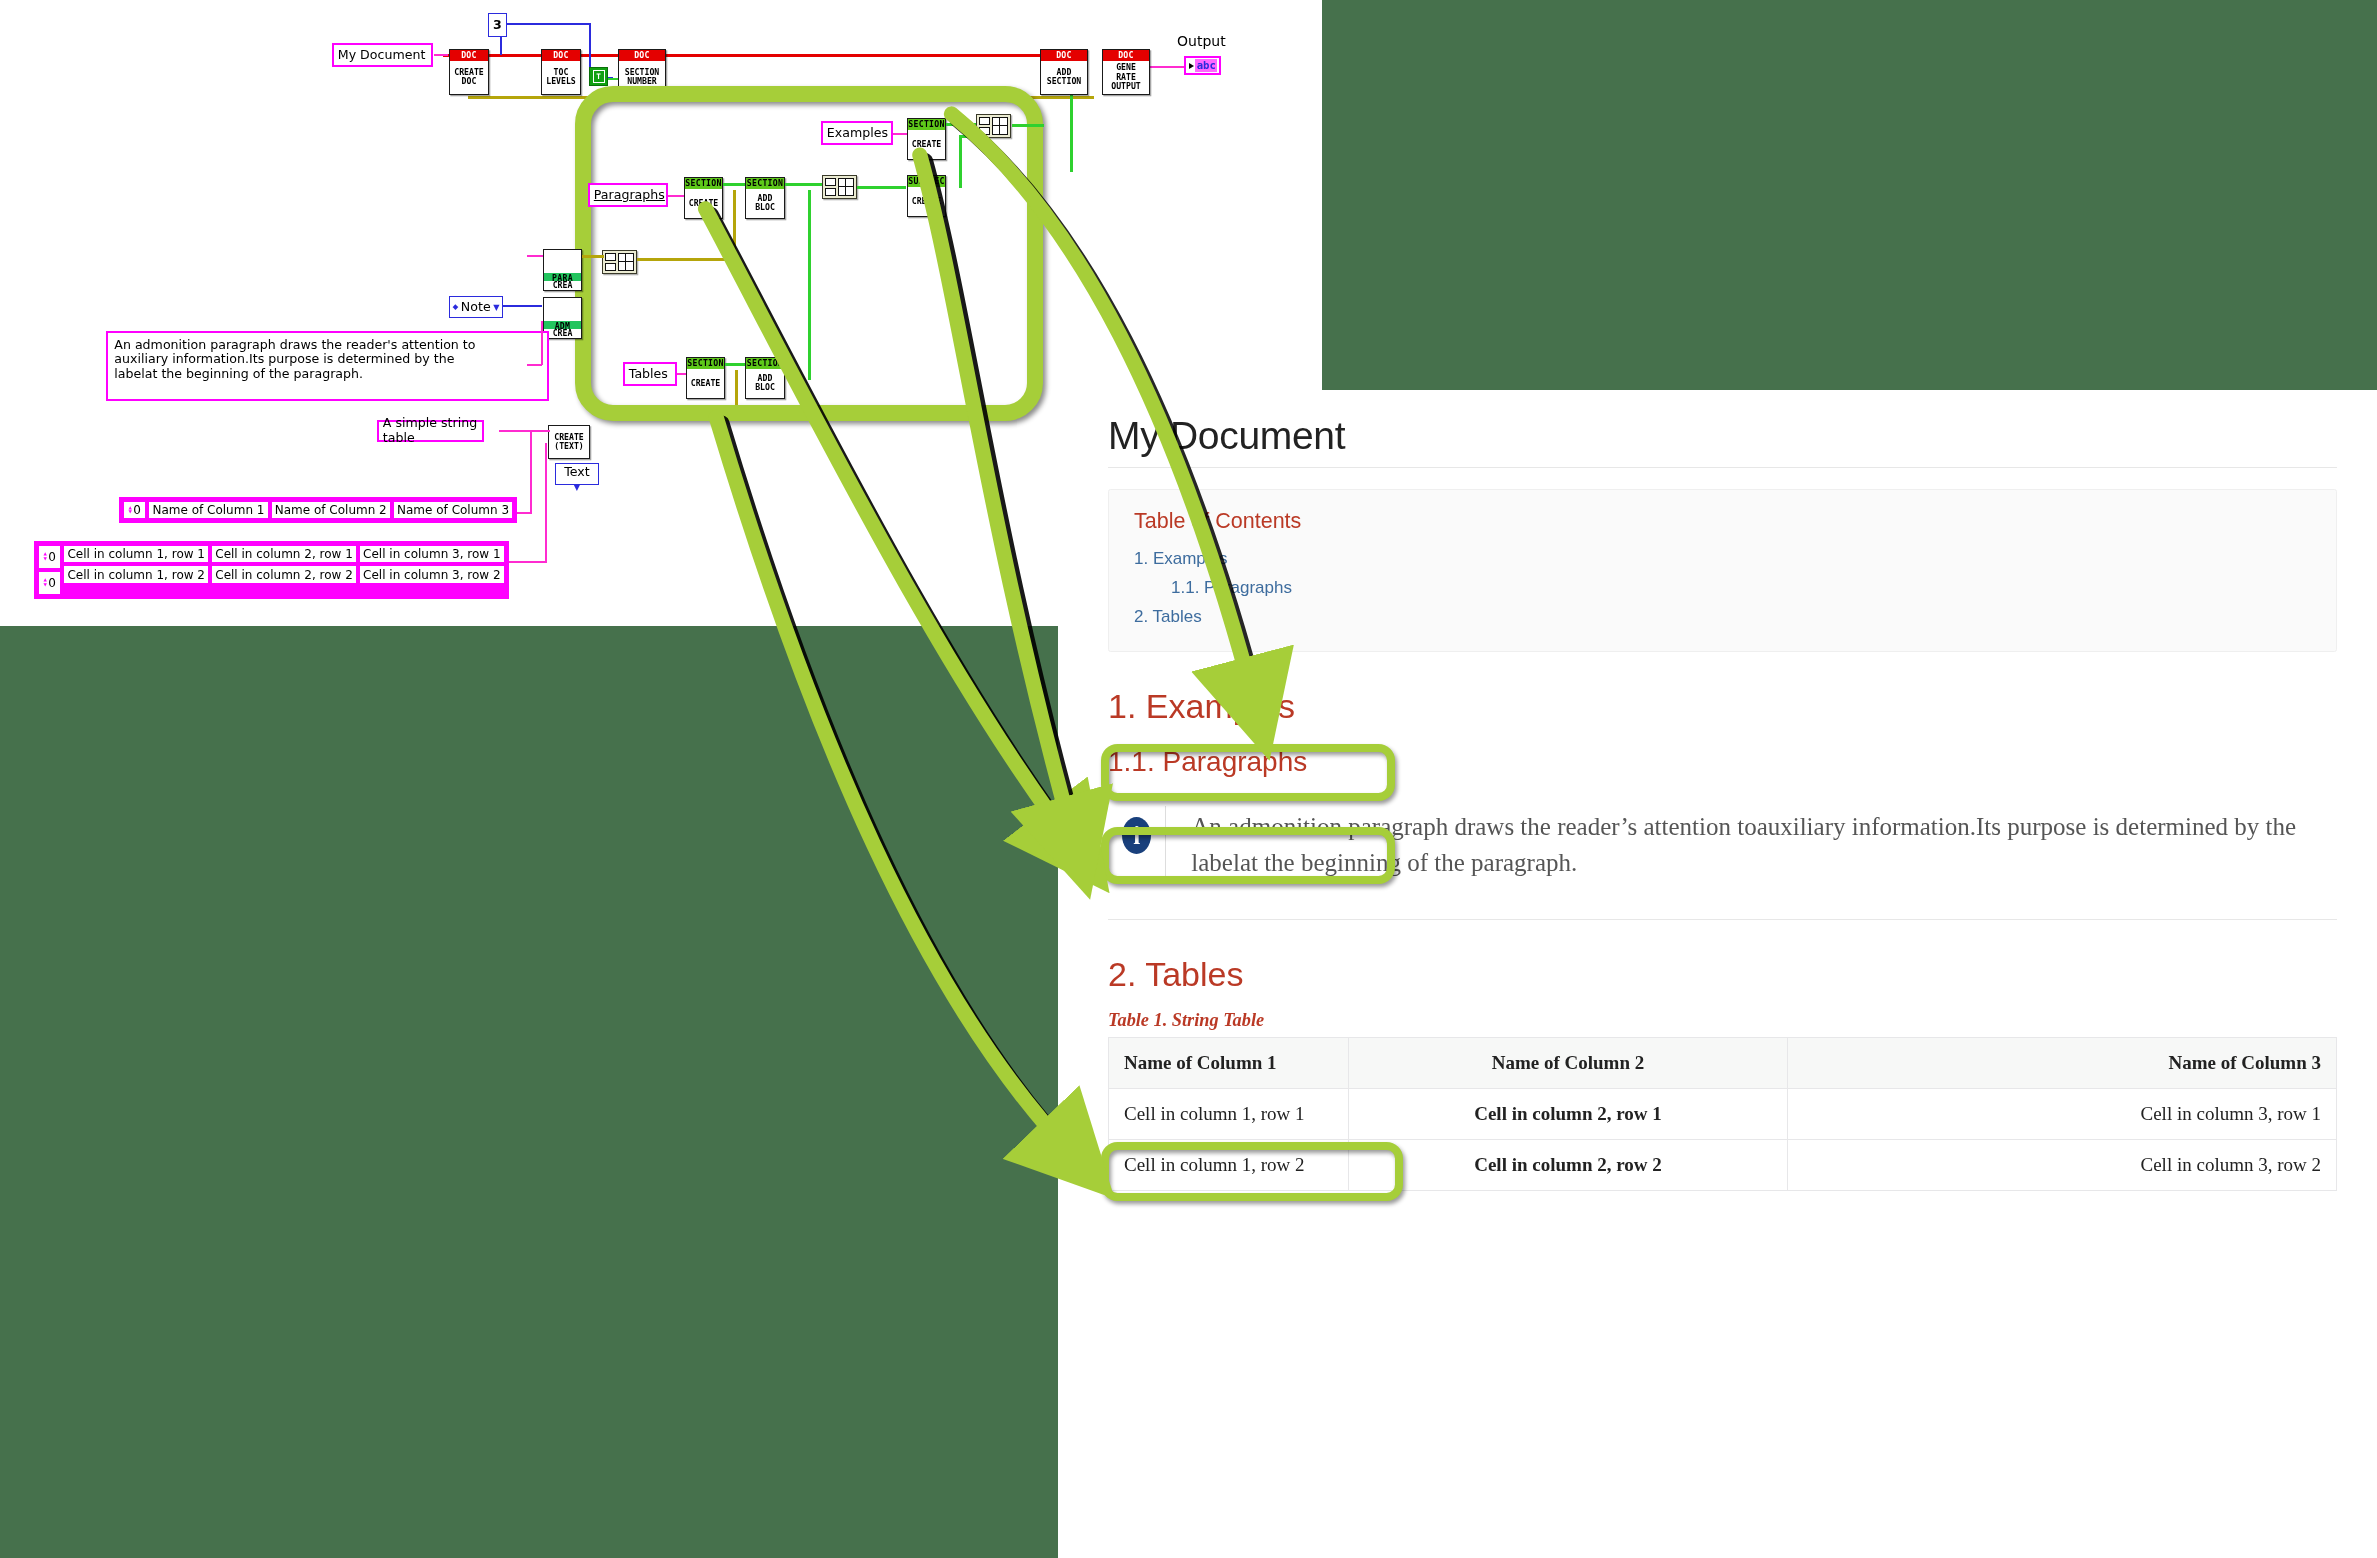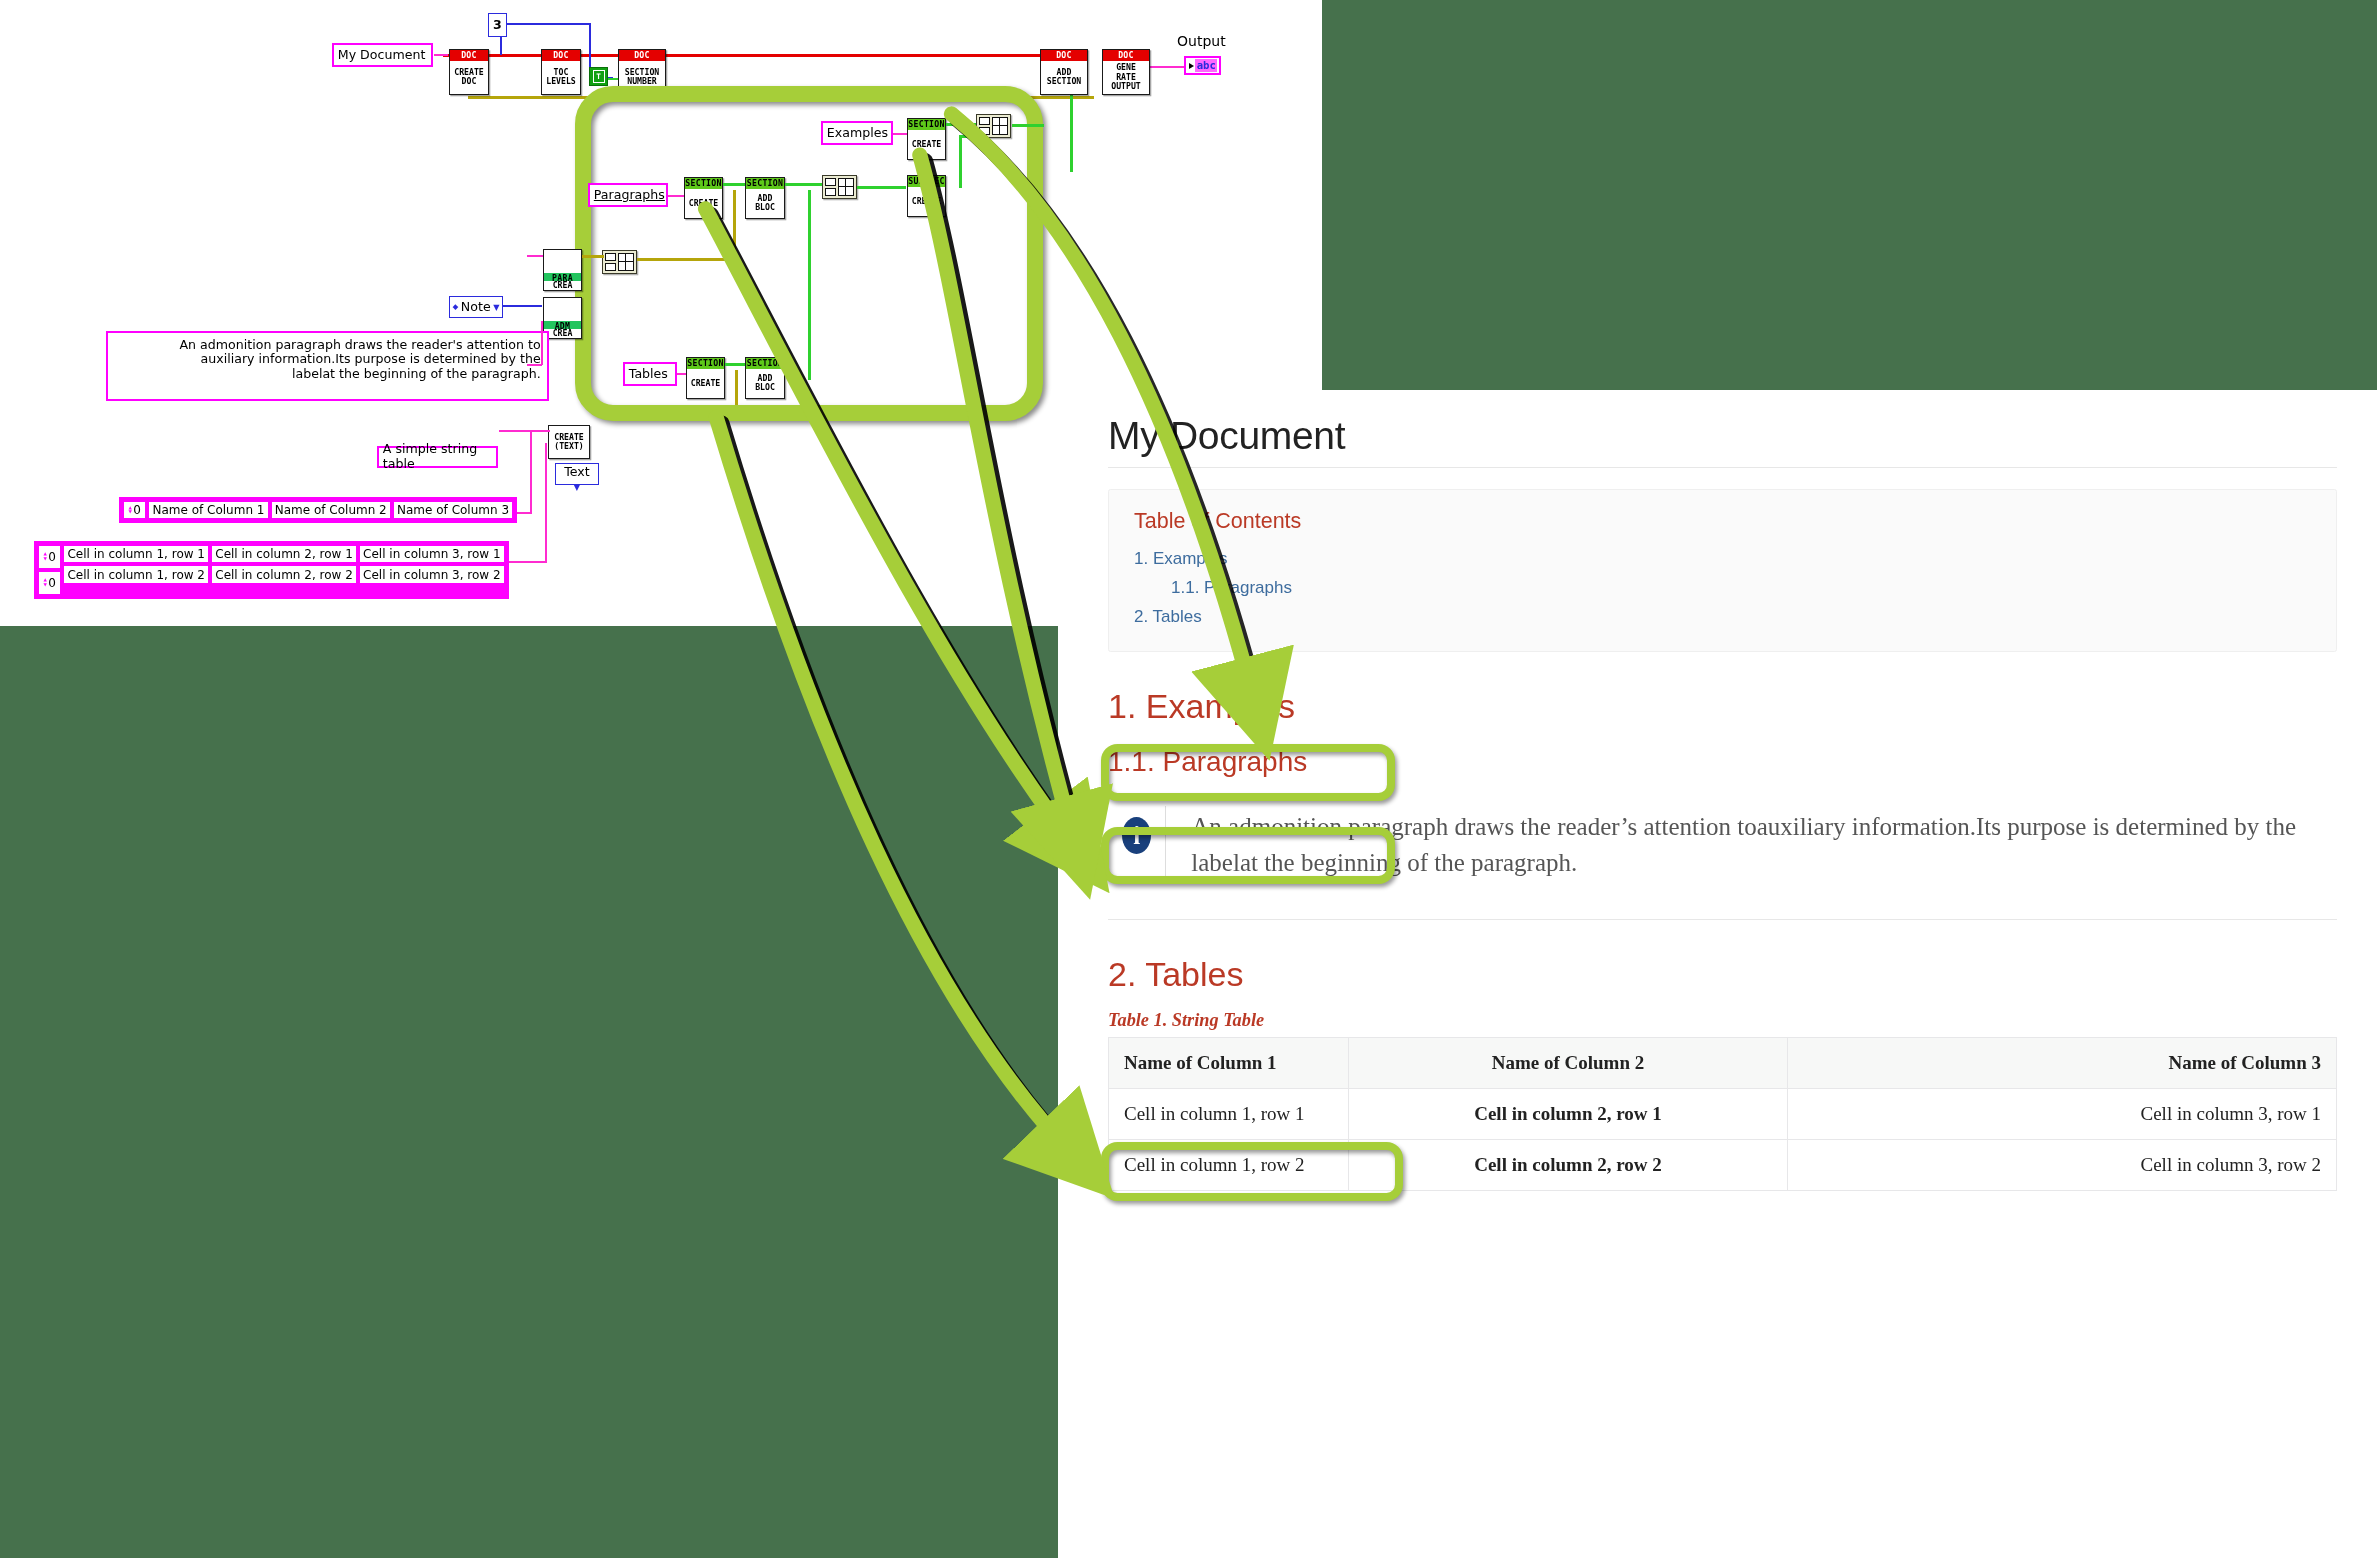--- a/index.html
+++ b/index.html
@@ -17,21 +17,21 @@
   #bd{position:absolute;left:0;top:0;width:1322px;height:626px;background:#fff;}
   .lv{position:absolute;box-sizing:border-box;}
 
   
   .lv-ctrl{
     border:2.5px solid #ff00ff;background:#fff;color:#000;
     font-family:"DejaVu Sans",sans-serif;font-size:12.6px;line-height:1.15;
     padding:1.9px 3.8px;display:flex;align-items:center;
   }
   .lv-ctrl.multiline{display:block;padding:5px 6.3px;}
-  .lv-ctrl.ra{text-align:right;}
+  .lv-ctrl.ra{text-align:left;}
 
   
   .lv-num{
     border:1.9px solid #2b2bdd;background:#fff;color:#000;
     font-family:"DejaVu Sans",sans-serif;font-size:12.6px;font-weight:bold;
     display:flex;align-items:center;justify-content:center;
   }
   .lv-enum{
     border:1.9px solid #2b2bdd;background:#fff;color:#000;
     font-family:"DejaVu Sans",sans-serif;font-size:12.6px;
@@ -373,21 +373,21 @@
   <div class="wire w-grn" style="left:725px;top:363px;width:20px;height:2.5px;"></div>
   <div class="lv lv-node" style="left:745px;top:357px;width:40px;height:42px;">
     <div class="hdr section">SECTION</div>
     <div class="body">
       <span>ADD</span>
       <span>BLOC</span>
     </div>
   </div>
   <div class="wire w-yel" style="left:735px;top:370px;width:2.5px;height:35px;"></div>
 
-  <div class="lv lv-ctrl" style="left:377px;top:420px;width:121px;height:21.5px;margin-top:26px;">
+  <div class="lv lv-ctrl" style="left:377px;top:420px;width:107px;height:21.5px;">
     <span>A simple string table</span>
   </div>
   <div class="lv lv-node" style="left:548px;top:425px;width:42px;height:34px;">
     <div class="body" style="height:100%;">
       <span>CREATE</span>
       <span>(TEXT)</span>
     </div>
   </div>
   <div class="lv lv-enum" style="left:555px;top:463px;width:44px;height:21.5px;flex-direction:column;">
     <span>Text</span>

